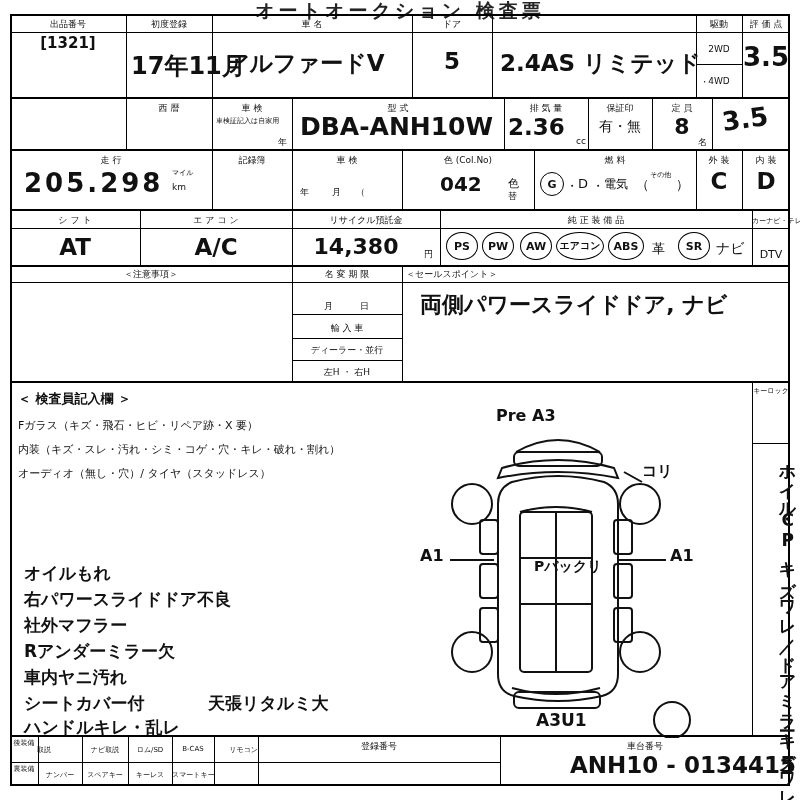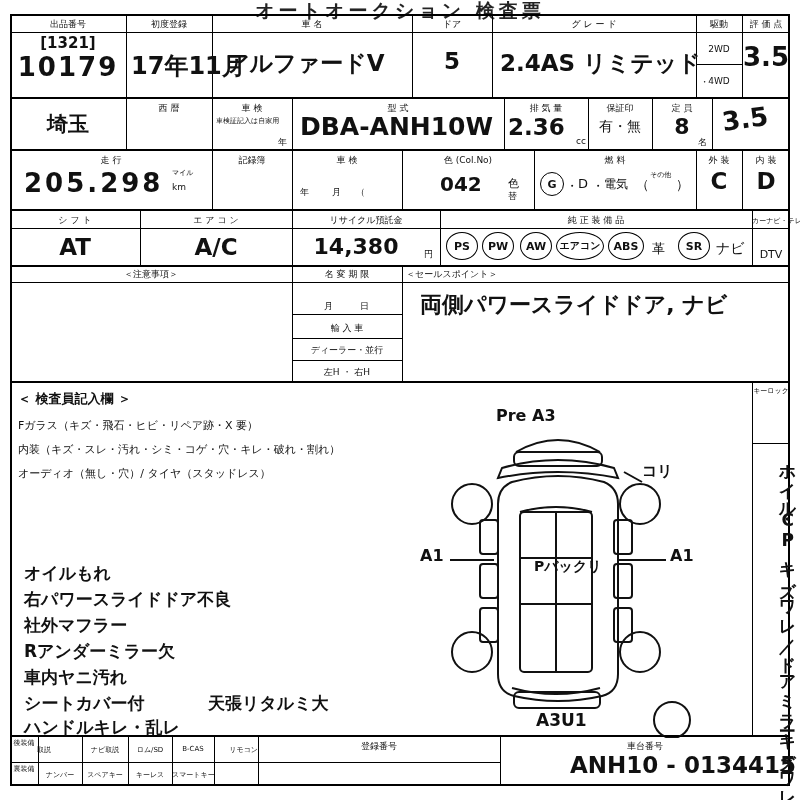--- a/index.html
+++ b/index.html
@@ -36,30 +36,28 @@
   <div class="vline" style="left:492px;top:14px;height:84px;"></div>
   <div class="vline" style="left:696px;top:14px;height:84px;"></div>
   <div class="vline" style="left:742px;top:14px;height:84px;"></div>
   <div class="hline" style="left:10px;top:32px;width:780px;"></div>
   <div class="hline" style="left:696px;top:64px;width:46px;"></div>
 
   <div class="lbl ctr" style="left:10px;top:18px;width:116px;">出品番号</div>
   <div class="lbl ctr" style="left:126px;top:18px;width:86px;">初度登録</div>
   <div class="lbl ctr" style="left:212px;top:18px;width:200px;">車 名</div>
   <div class="lbl ctr" style="left:412px;top:18px;width:80px;">ドア</div>
-  <div class="lbl ctr" style="left:492px;top:18px;width:204px;">グ レ ー ド</div>
   <div class="lbl ctr" style="left:696px;top:18px;width:46px;">駆動</div>
   <div class="lbl ctr" style="left:742px;top:18px;width:48px;">評 価 点</div>
 
   <div class="lbl ctr" style="left:696px;top:44px;width:46px;font-size:9px;">2WD</div>
   <div class="lbl ctr" style="left:696px;top:76px;width:46px;font-size:9px;">4WD</div>
   <div class="lbl" style="left:700px;top:76px;">・</div>
 
   <div class="hand hw ctr" style="left:10px;top:34px;width:116px;font-size:15px;">[1321]</div>
-  <div class="hand hw ctr" style="left:10px;top:52px;width:116px;font-size:26px;letter-spacing:2px;">10179</div>
   <div class="hand hw" style="left:131px;top:50px;font-size:24px;">17年11月</div>
   <div class="hand hw" style="left:226px;top:48px;font-size:23px;">アルファードV</div>
   <div class="hand hw ctr" style="left:412px;top:48px;width:80px;font-size:23px;">5</div>
   <div class="hand hw" style="left:500px;top:48px;font-size:23px;">2.4AS リミテッド</div>
   <div class="hand hw ctr" style="left:742px;top:42px;width:48px;font-size:26px;">3.5</div>
 
   <div class="bx" style="left:10px;top:98px;width:780px;height:52px;"></div>
   <div class="vline" style="left:126px;top:98px;height:52px;"></div>
   <div class="vline" style="left:212px;top:98px;height:52px;"></div>
   <div class="vline" style="left:292px;top:98px;height:52px;"></div>
@@ -70,21 +68,20 @@
 
   <div class="lbl ctr" style="left:126px;top:102px;width:86px;">西 暦</div>
   <div class="lbl ctr" style="left:212px;top:102px;width:80px;">車 検</div>
   <div class="lbl tiny" style="left:216px;top:116px;">車検証記入は自家用</div>
   <div class="lbl ctr" style="left:292px;top:102px;width:212px;">型 式</div>
   <div class="lbl ctr" style="left:504px;top:102px;width:84px;">排 気 量</div>
   <div class="lbl ctr" style="left:588px;top:102px;width:64px;">保証印</div>
   <div class="lbl ctr" style="left:652px;top:102px;width:60px;">定 員</div>
   <div class="lbl" style="left:278px;top:136px;">年</div>
 
-  <div class="hand hw ctr" style="left:10px;top:110px;width:116px;font-size:21px;">埼玉</div>
   <div class="hand hw" style="left:300px;top:112px;font-size:25px;">DBA-ANH10W</div>
   <div class="hand hw" style="left:508px;top:114px;font-size:23px;">2.36</div>
   <div class="lbl" style="left:576px;top:136px;">cc</div>
   <div class="hand ctr" style="left:588px;top:118px;width:64px;font-size:14px;">有・無</div>
   <div class="hand hw ctr" style="left:652px;top:114px;width:60px;font-size:22px;">8</div>
   <div class="lbl" style="left:698px;top:136px;">名</div>
   <div class="hand hw" style="left:722px;top:104px;font-size:26px;transform:rotate(-8deg);">3.5</div>
 
   <div class="bx" style="left:10px;top:150px;width:780px;height:60px;"></div>
   <div class="vline" style="left:212px;top:150px;height:60px;"></div>

